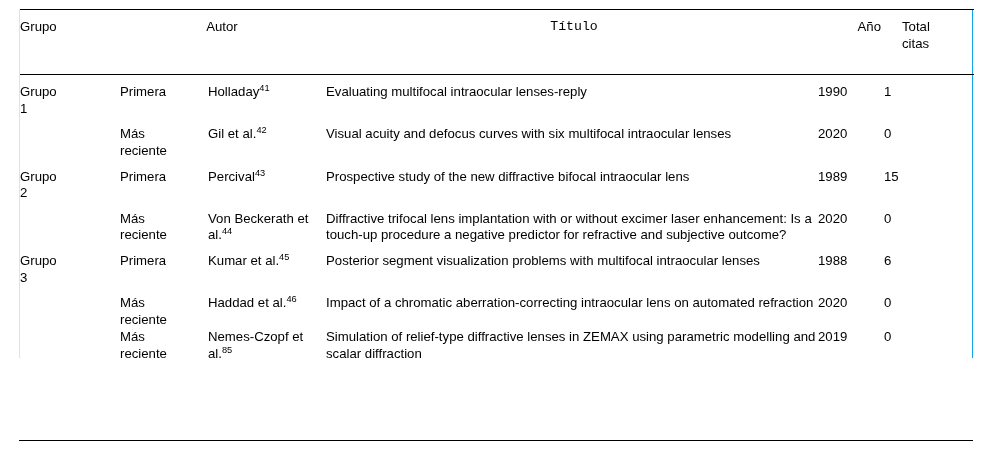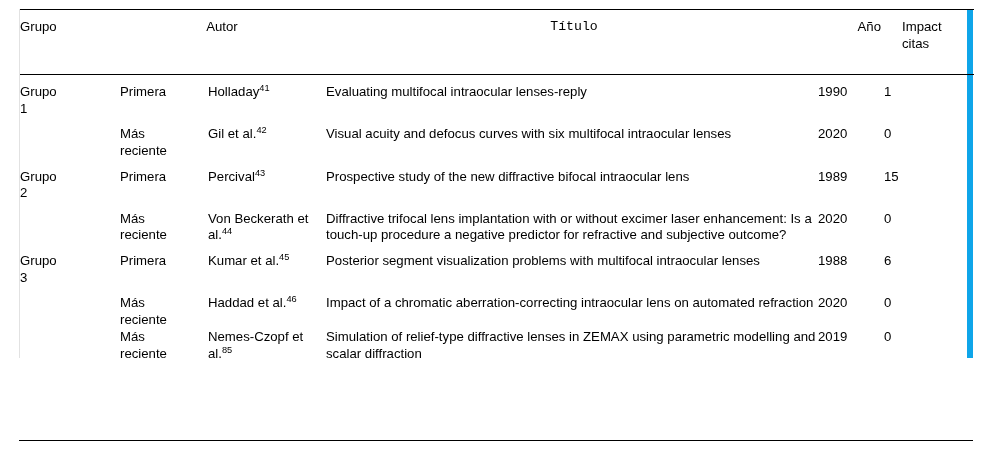--- a/index.html
+++ b/index.html
@@ -18,21 +18,21 @@
     background: #ffffff;
     overflow: hidden;
   }
   .table-wrap {
     position: absolute;
     left: 19px;
     top: 9px;
     width: 954px;
     height: 349px;
     border-left: 1px solid #e2e2e2;
-    border-right: 6px solid #0ea5e9;
+    border-right: 1px solid #0ea5e9;
     box-sizing: border-box;
   }
   table.citations {
     border-collapse: collapse;
     width: 954px;
     table-layout: fixed;
     font-size: 13.2px;
     line-height: 16.6px;
   }
   table.citations thead tr.head-row > th {
@@ -102,21 +102,21 @@
           <th class="col-autor">
             <span class="hdr-center">Autor</span>
           </th>
           <th class="col-titulo">
             <span class="hdr-center">Título</span>
           </th>
           <th class="col-anio">
             <span class="hdr-right">Año</span>
           </th>
           <th class="col-citas">
-            <span class="hdr-citas">Impact</span>
+            <span class="hdr-citas">Total</span>
             <span class="hdr-citas">citas</span>
           </th>
         </tr>
       </thead>
       <tbody id="tbody">
           <tr class="data-row">
             <td class="c-grupo">
               <span class="cellpad">Grupo</span>
               <span class="cellpad">1</span>
             </td>

